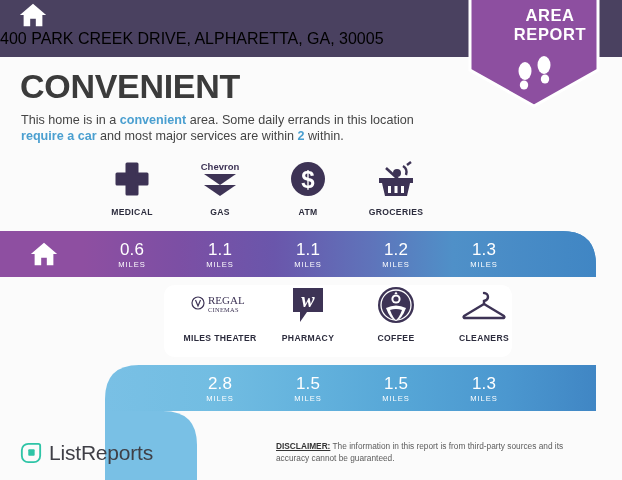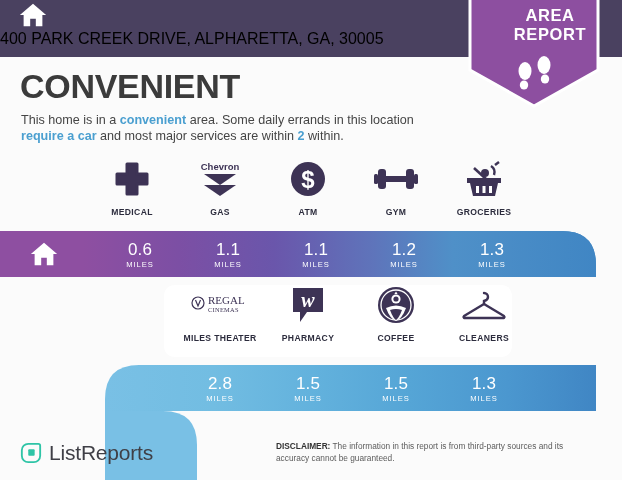--- a/index.html
+++ b/index.html
@@ -68,21 +68,21 @@
   }
   .icon-label {
     margin-top: 7px;
     font-size: 8.6px; font-weight: bold;
     color: #2c2c3d; letter-spacing: .35px;
     white-space: nowrap;
   }
 
   
   .segrow { position: absolute; display: flex; }
-  .segrow-1 { left: 96px; top: 231px; }
+  .segrow-1 { left: 88px; top: 231px; }
   .segrow-2 { left: 176px; top: 365px; }
   .seg {
     width: 88px; height: 46px;
     display: flex; flex-direction: column;
     align-items: center; justify-content: center;
     color: #ffffff;
   }
   .seg-val { font-size: 17px; line-height: 19px; letter-spacing: .2px; }
   .seg-unit { font-size: 7.6px; letter-spacing: .9px; margin-top: 1px; }
 
@@ -99,21 +99,21 @@
   }
   .logo-name {
     margin-left: 7px;
     font-size: 21px; color: #3f3f46; letter-spacing: -.2px;
   }
   .disclaimer {
     position: absolute; left: 276px; top: 441px;
     width: 316px;
     font-size: 8.3px; line-height: 11.5px; color: #5c5c5c;
   }
-  .disclaimer b { color: #333; }
+  .disclaimer b { color: #333; text-decoration: underline; }
 </style>
 </head>
 <body>
 
 <svg class="ribbon" viewBox="0 0 622 480">
   <defs>
     <linearGradient id="grad1" x1="0" y1="0" x2="1" y2="0">
       <stop offset="0" stop-color="#8e4fa1"></stop>
       <stop offset="0.14" stop-color="#8e4fa1"></stop>
       <stop offset="0.30" stop-color="#7c4fa4"></stop>
@@ -206,32 +206,20 @@
   <div class="icon-cell">
     <div class="icon-glyph">
       <svg width="36" height="36" viewBox="0 0 36 36">
         <circle cx="18" cy="18" r="17" fill="#3d3355"></circle>
         <text x="18" y="27" font-family="Liberation Sans, sans-serif" font-size="24" font-weight="bold" fill="#ffffff" text-anchor="middle">$</text>
       </svg>
     </div>
     <div class="icon-label">ATM</div>
   </div>
 
-  <div class="icon-cell">
-    <div class="icon-glyph">
-      <svg width="44" height="28" viewBox="0 0 44 28">
-        <rect x="0" y="9" width="4" height="10" rx="1.5" fill="#3d3355"></rect>
-        <rect x="4" y="4" width="8" height="20" rx="3" fill="#3d3355"></rect>
-        <rect x="12" y="11" width="20" height="6" fill="#3d3355"></rect>
-        <rect x="32" y="4" width="8" height="20" rx="3" fill="#3d3355"></rect>
-        <rect x="40" y="9" width="4" height="10" rx="1.5" fill="#3d3355"></rect>
-      </svg>
-    </div>
-    <div class="icon-label">GYM</div>
-  </div>
 
   <div class="icon-cell">
     <div class="icon-glyph">
       <svg width="40" height="38" viewBox="0 0 40 38">
         <path d="M10 8 L22 19" stroke="#3d3355" stroke-width="2.6" fill="none"></path>
         <circle cx="21" cy="13" r="4" fill="#3d3355"></circle>
         <path d="M27 6 q5 3 3 9" stroke="#3d3355" stroke-width="2.4" fill="none"></path>
         <path d="M31 5 l4 -3" stroke="#3d3355" stroke-width="2.4" fill="none"></path>
         <rect x="3" y="18" width="34" height="5" fill="#3d3355"></rect>
         <path d="M6 23 L9 36 L31 36 L34 23 Z" fill="#3d3355"></path>

